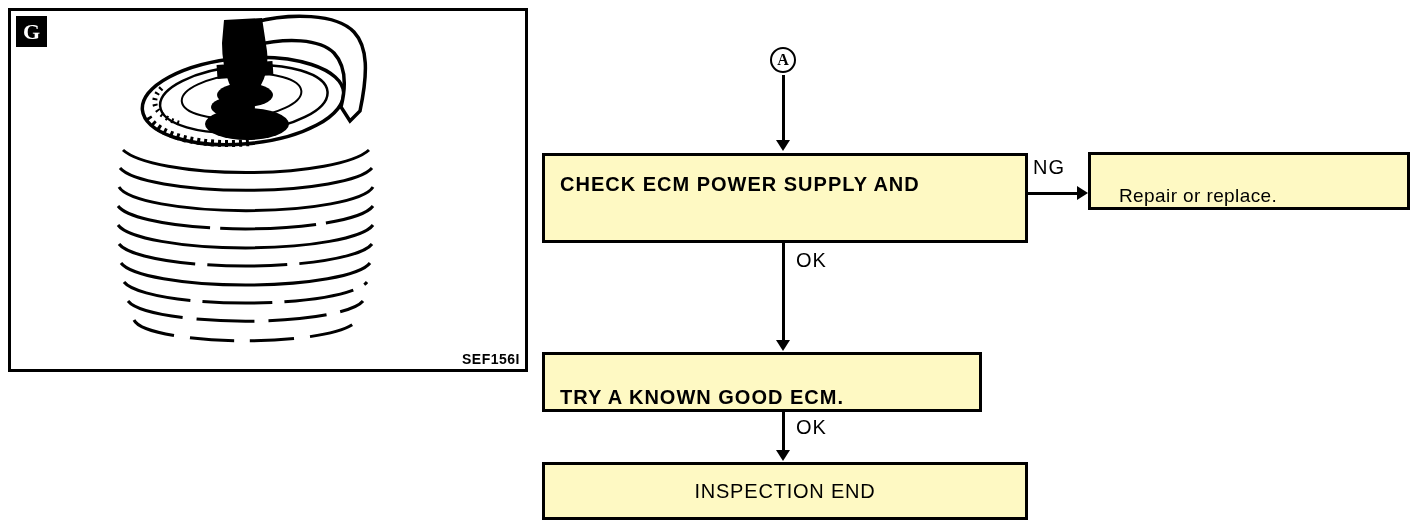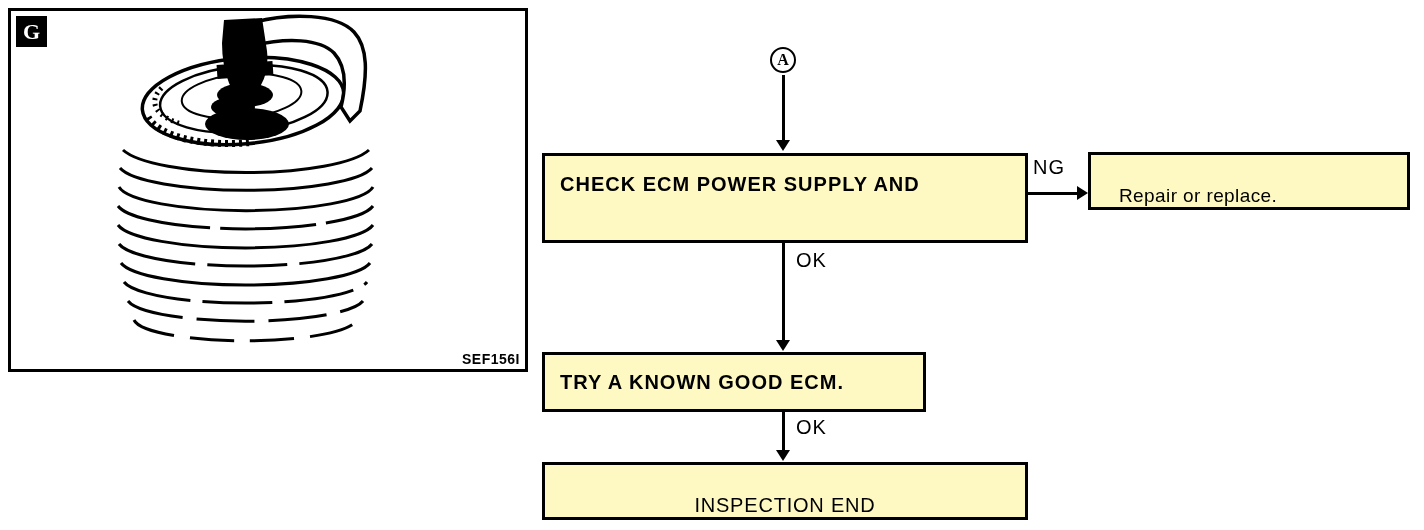--- a/index.html
+++ b/index.html
@@ -22,22 +22,22 @@
   }
   .plug-svg{position:absolute;left:0;top:0;width:514px;height:358px;}
   
   .node{
     position:absolute;border:3px solid #000;box-sizing:border-box;background:#fef9c3;
     font-size:20px;letter-spacing:1px;
   }
   .node.bold{font-weight:bold;}
   .node-check{left:542px;top:153px;width:486px;height:90px;padding:11px 10px 0 15px;line-height:34px;}
   .node-repair{left:1088px;top:152px;width:322px;height:58px;display:flex;align-items:flex-end;padding-left:28px;letter-spacing:0.4px;font-size:19px;}
-  .node-try{left:542px;top:352px;width:384px;height:60px;display:flex;align-items:center;padding-left:15px;}
-  .node-end{left:542px;top:462px;width:486px;height:58px;display:flex;align-items:flex-end;justify-content:center;letter-spacing:0.8px;}
+  .node-try{left:542px;top:352px;width:440px;height:60px;display:flex;align-items:flex-end;padding-left:15px;}
+  .node-end{left:542px;top:462px;width:486px;height:58px;display:flex;align-items:center;justify-content:center;letter-spacing:0.8px;}
   .edge-label{position:absolute;font-size:20px;letter-spacing:1px;text-align:right;}
   .lbl-ng{left:1033px;top:156px;}
   .lbl-ok1{left:796px;top:249px;}
   .lbl-ok2{left:796px;top:416px;}
   .vline{position:absolute;width:3px;background:#000;}
   .hline{position:absolute;height:3px;background:#000;}
   .head-down{
     position:absolute;width:0;height:0;
     border-left:7px solid transparent;border-right:7px solid transparent;border-top:11px solid #000;
   }

